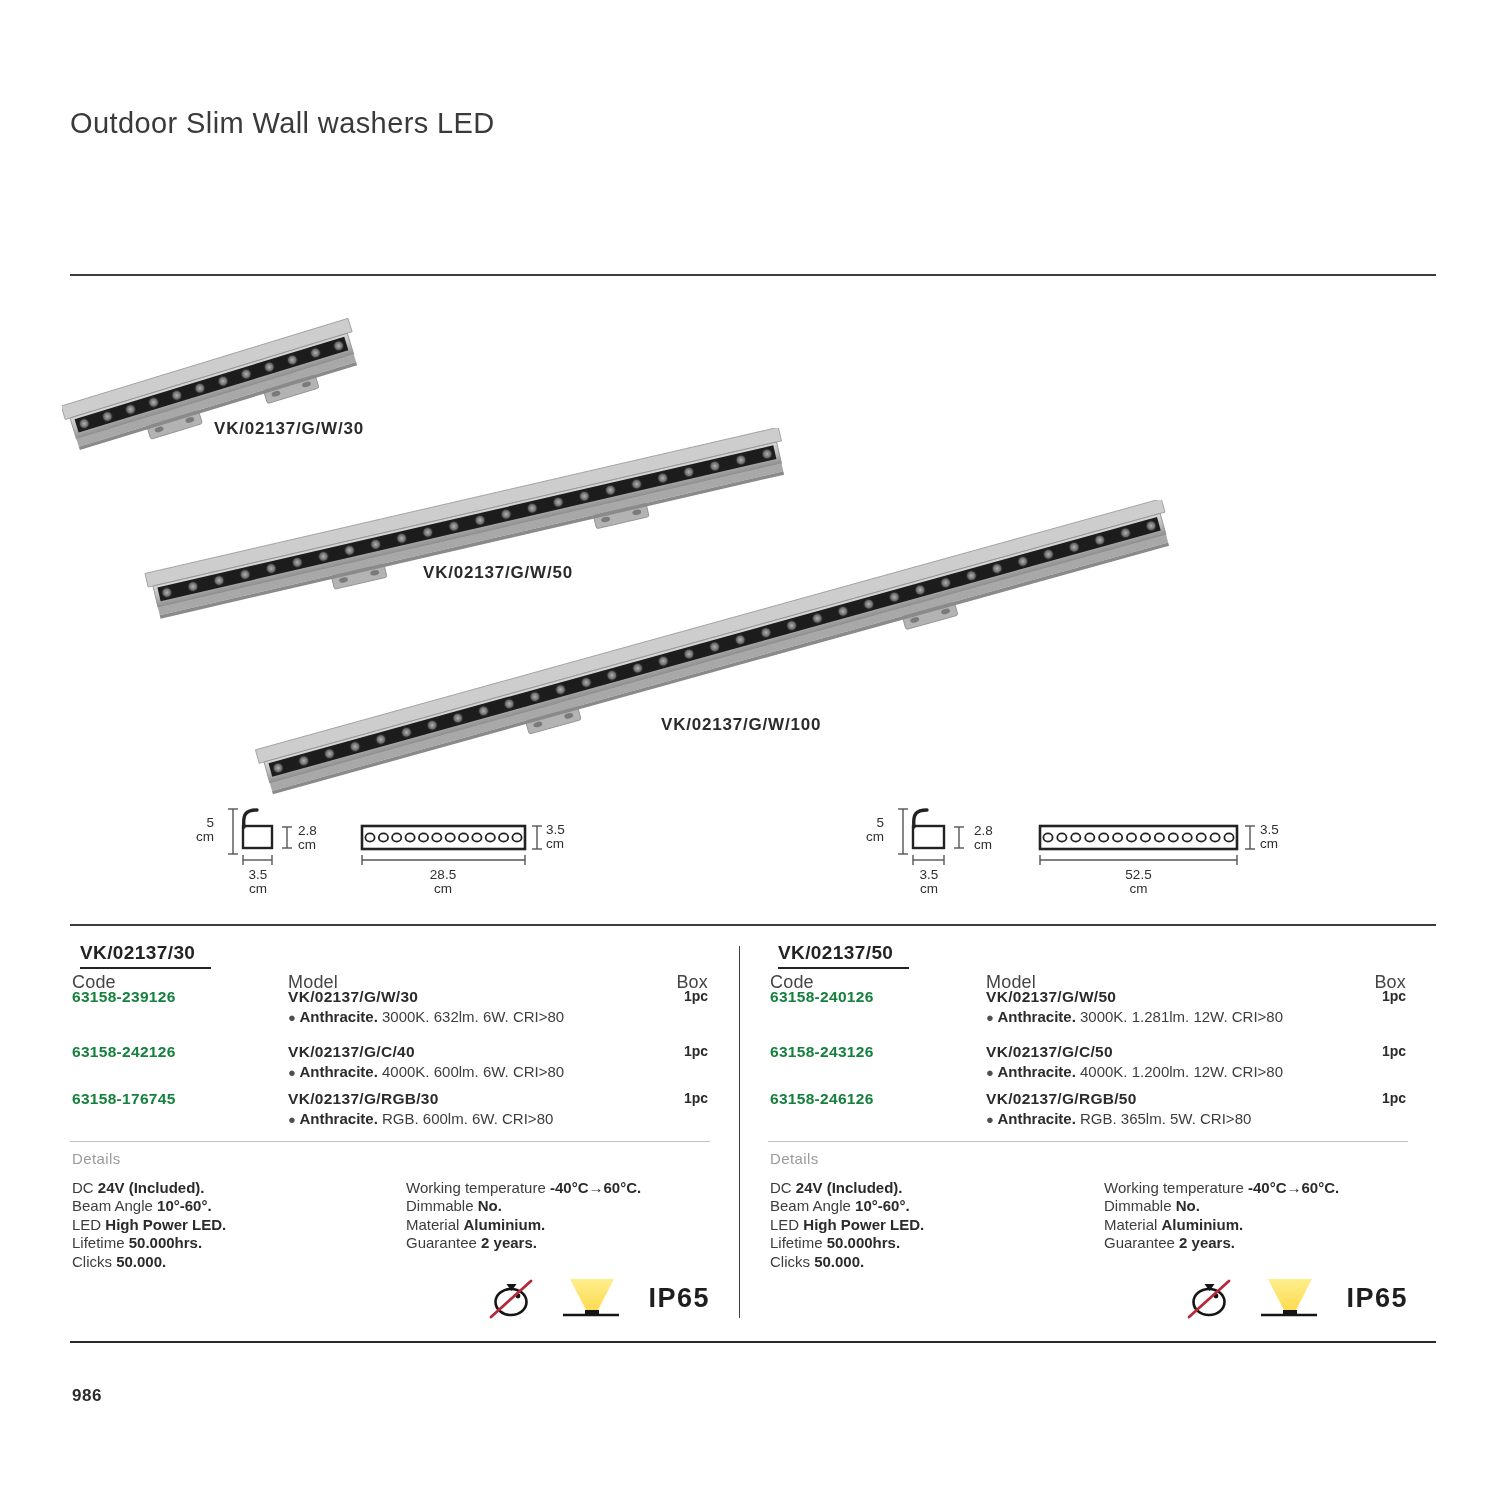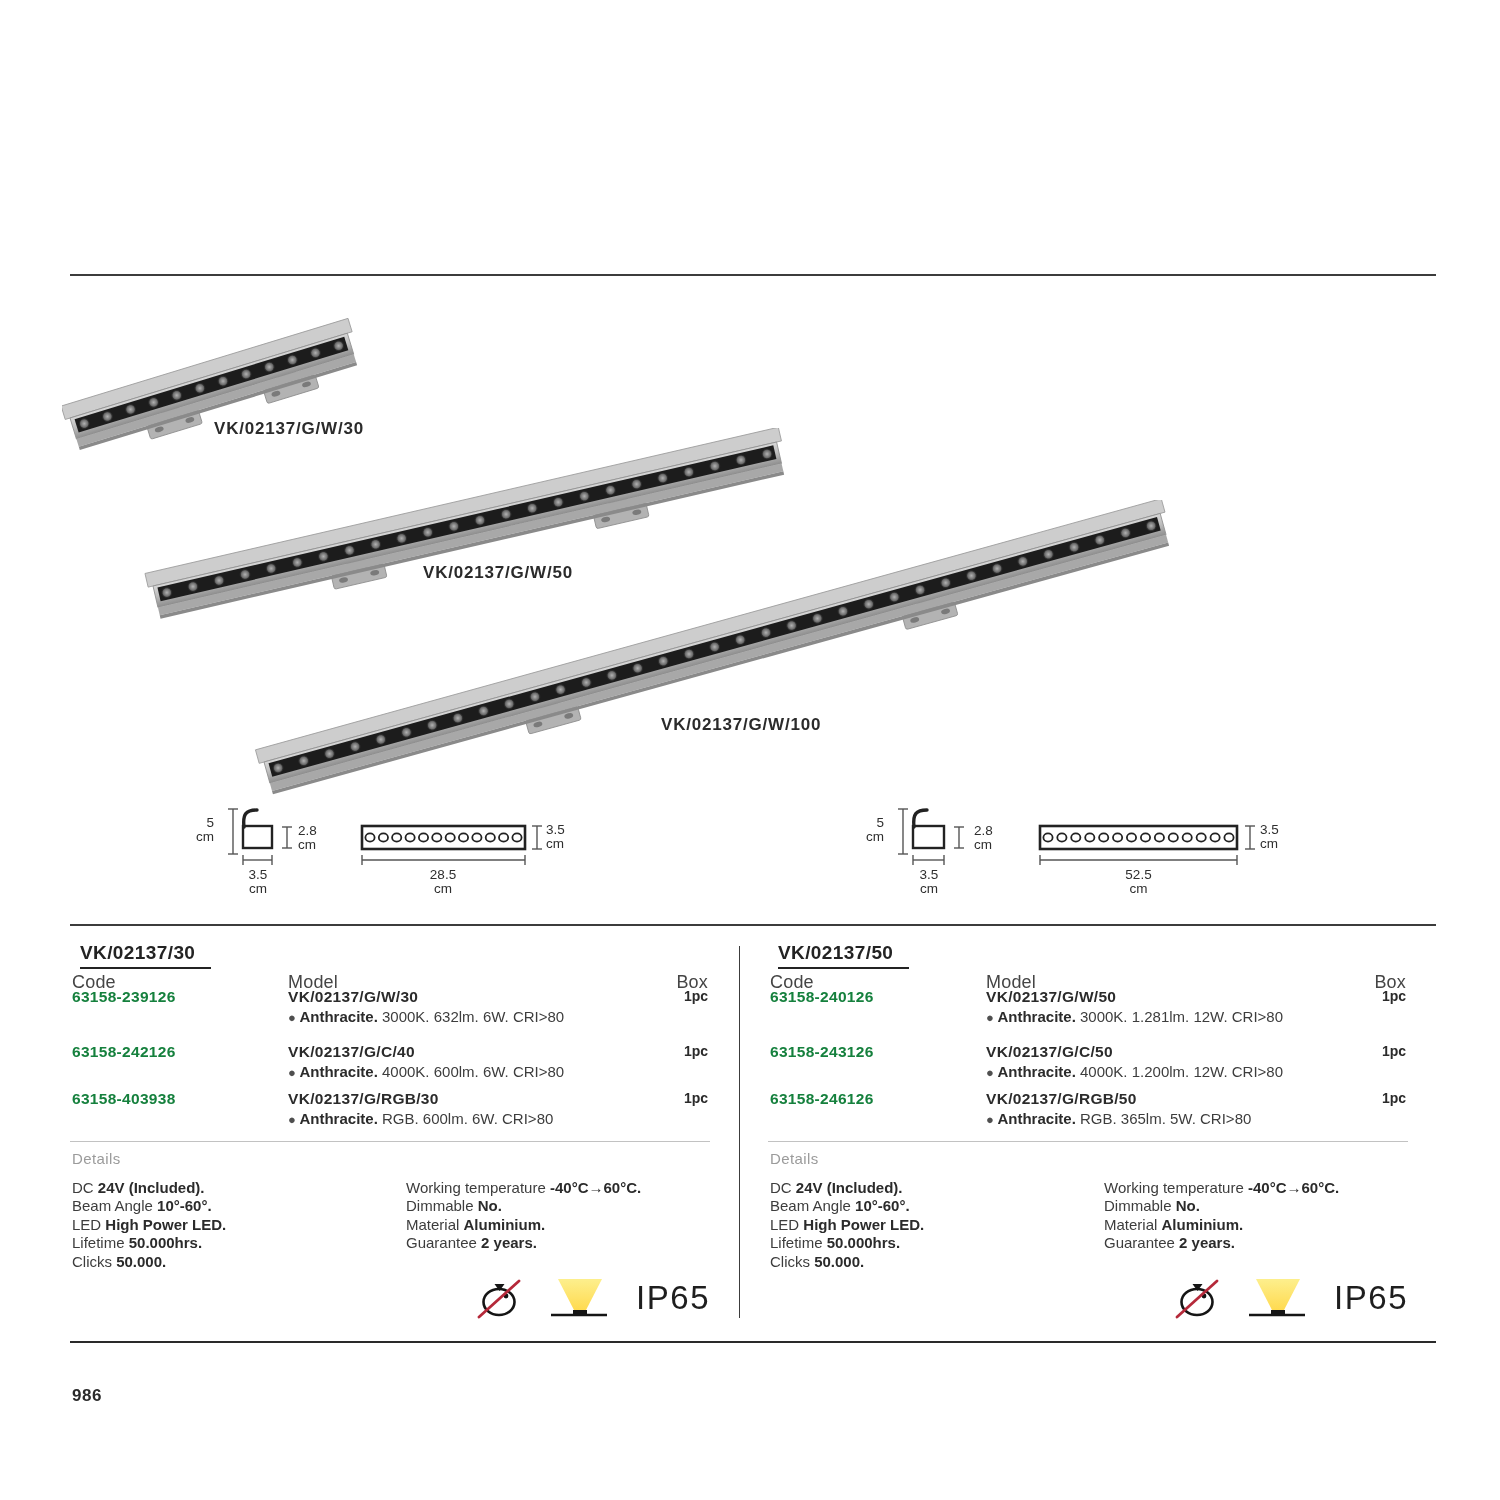--- a/index.html
+++ b/index.html
@@ -26,29 +26,30 @@
   .tdesc .bullet{color:#4f4f4f;font-size:13px;}
   .tdesc .cname{font-weight:bold;color:#2b2b2b;}
   .sep{position:absolute;left:0;top:209px;width:640px;border-top:1px solid #c2c2c2;height:0;}
   .details-label{position:absolute;left:2px;top:218px;font-size:15px;color:#9b9b9b;letter-spacing:.4px;}
   .dcol{position:absolute;top:247px;font-size:15px;color:#3d3d3d;}
   .dcol1{left:2px;}
   .dcol2{left:336px;}
   .dline{line-height:18.4px;white-space:nowrap;}
   .dline b{color:#2b2b2b;}
   .icons{position:absolute;top:341px;right:0;height:50px;display:flex;align-items:center;justify-content:flex-end;gap:26px;}
-  .ip{font-size:33px;font-weight:normal;letter-spacing:1.5px;color:#1e1e1e;}
+  .ip{font-size:27px;font-weight:bold;letter-spacing:1.5px;color:#1e1e1e;}
   .vdivider{position:absolute;left:739px;top:946px;height:372px;width:0;border-left:1.5px solid #3c3c3c;}
   .page-number{position:absolute;left:72px;top:1386px;font-size:17px;font-weight:bold;color:#2b2b2b;letter-spacing:.5px;}
 </style>
 </head>
 <body>
 
 <div class="page">
 
+  <h1 class="page-title">Outdoor Slim Wall washers LED</h1>
   <div class="rule" style="top:274px"></div>
 
   <svg class="product-svg" style="left:62px;top:318px" width="320" height="140">
       <defs>
       <linearGradient id="bg0" x1="0" y1="0" x2="0" y2="1">
         <stop offset="0" stop-color="#d8d8d8"></stop>
           <stop offset="0.5" stop-color="#bcbcbc"></stop>
           <stop offset="1" stop-color="#8e8e8e"></stop>
       </linearGradient>
       <radialGradient id="lg0">
@@ -370,21 +371,21 @@
           <span class="tbox">1pc</span>
           <div class="tdesc"><span class="bullet">● </span><span class="cname">Anthracite.</span> <span class="cspec">3000K. 632lm. 6W. CRI&gt;80</span></div>
         </div>
         <div class="trow" style="top: 111px;">
           <span class="tcode">63158-242126</span>
           <span class="tmodel">VK/02137/G/C/40</span>
           <span class="tbox">1pc</span>
           <div class="tdesc"><span class="bullet">● </span><span class="cname">Anthracite.</span> <span class="cspec">4000K. 600lm. 6W. CRI&gt;80</span></div>
         </div>
         <div class="trow" style="top: 158px;">
-          <span class="tcode">63158-403938</span>
+          <span class="tcode">63158-176745</span>
           <span class="tmodel">VK/02137/G/RGB/30</span>
           <span class="tbox">1pc</span>
           <div class="tdesc"><span class="bullet">● </span><span class="cname">Anthracite.</span> <span class="cspec">RGB. 600lm. 6W. CRI&gt;80</span></div>
         </div>
       </div>
     <div class="sep"></div>
     <div class="details-label">Details</div>
     <div class="dcol dcol1">
         <div class="dline"><span>DC </span><b>24V (Included).</b></div>
         <div class="dline"><span>Beam Angle </span><b>10°-60°.</b></div>

